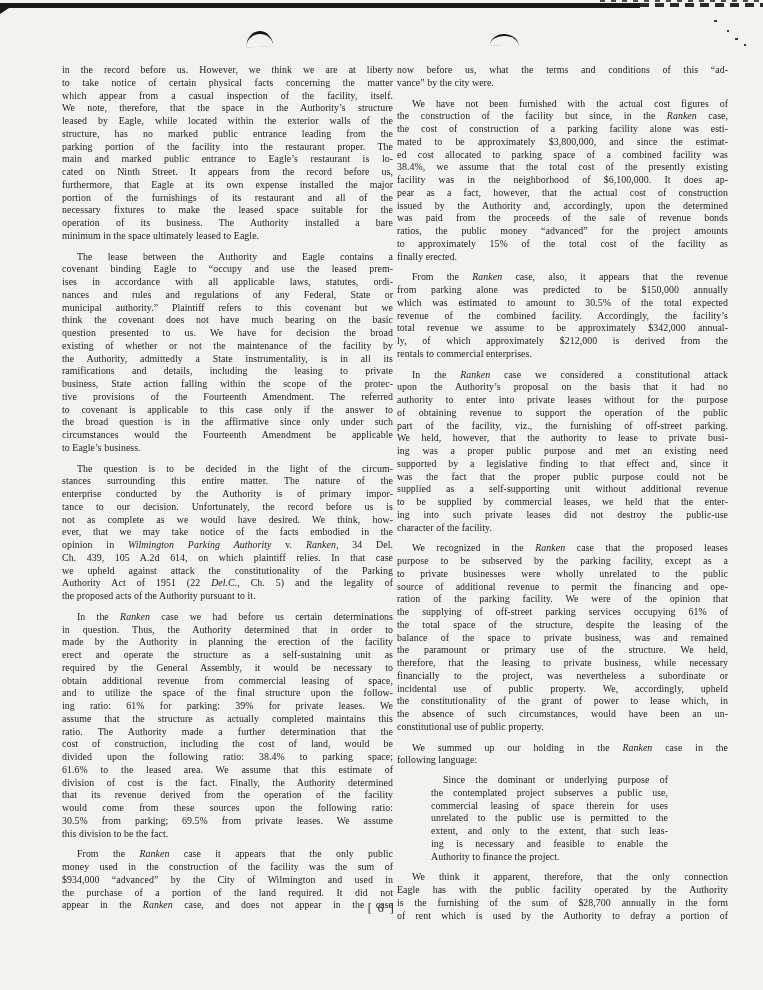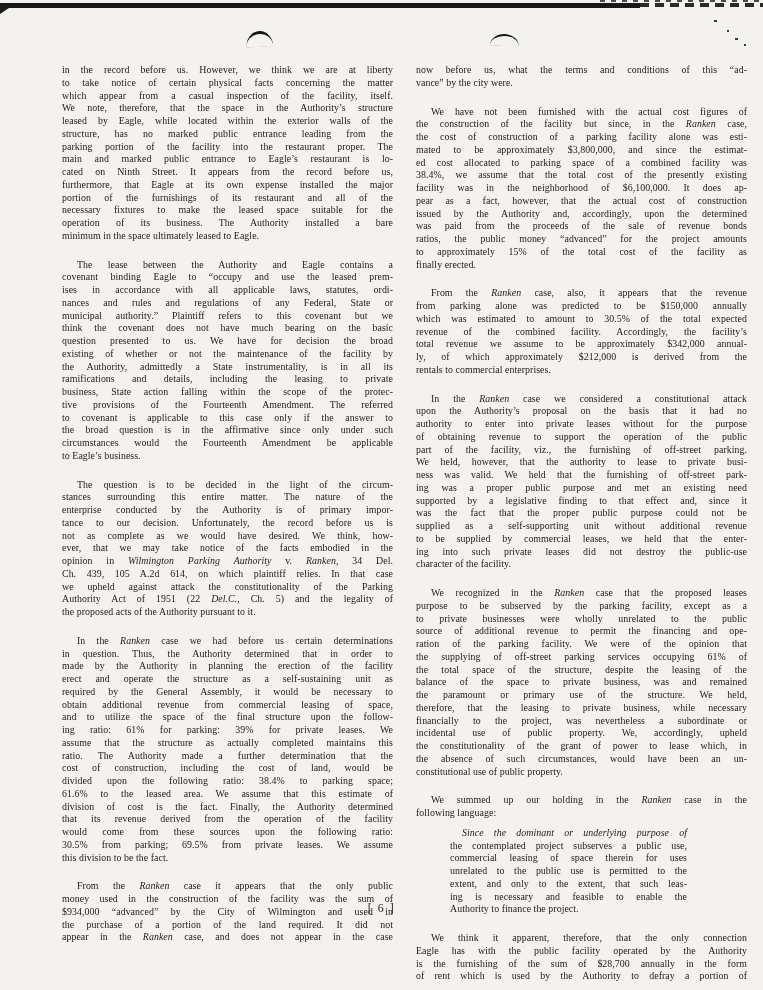--- a/index.html
+++ b/index.html
@@ -22,27 +22,27 @@
   .arc-2 { left:490px; top:34px; width:29px; height:10px; transform:rotate(2deg); border-top-width:2.5px; }
   .speck { position:absolute; background:#3a3a3a; }
   .speck-1 { left:714px; top:20px; width:3px; height:2px; }
   .speck-2 { left:727px; top:30px; width:2px; height:2px; }
   .speck-3 { left:735px; top:38px; width:3px; height:2px; }
   .speck-4 { left:744px; top:44px; width:2px; height:2px; }
   
   .col { position:absolute; top:64px; width:331px; font-size:9.9px; line-height:12.75px;
     letter-spacing:0.05px; }
   .col-left { left:62px; }
-  .col-right { left:416px; }
-  .para + .para { margin-top:16px; }
+  .col-right { left:397px; }
+  .para + .para { margin-top:8px; }
   .line { text-align:justify; text-align-last:justify; }
   .line.lastline { text-align-last:left; }
   .para.indent .line:first-child { text-indent:15px; }
   .para.quote { margin-left:34px; margin-right:60px; margin-top:7px; margin-bottom:2px; }
-  .para.quote .line:first-child { text-indent:12px;font-style:italic; }
+  .para.quote .line:first-child { text-indent:12px; }
   i { font-style:italic; }
   .page-number { position:absolute; top:901px; left:0; width:100%; text-align:center;
     font-size:12px; letter-spacing:1.5px; color:#24211d; }
 </style>
 </head>
 <body>
 
 <div class="page">
   <div class="band-solid"></div>
   <div class="band-dashed"></div>
@@ -160,21 +160,20 @@
         <div class="line">ly, of which approximately $212,000 is derived from the</div>
         <div class="line lastline">rentals to commercial enterprises.</div>
       </div>
       <div class="para indent">
         <div class="line">In the <i>Ranken</i> case we considered a constitutional attack</div>
         <div class="line">upon the Authority’s proposal on the basis that it had no</div>
         <div class="line">authority to enter into private leases without for the purpose</div>
         <div class="line">of obtaining revenue to support the operation of the public</div>
         <div class="line">part of the facility, viz., the furnishing of off-street parking.</div>
         <div class="line">We held, however, that the authority to lease to private busi-</div>
-        <div class="line">ness was valid.  We held that the furnishing of off-street park-</div>
         <div class="line">ing was a proper public purpose and met an existing need</div>
         <div class="line">supported by a legislative finding to that effect and, since it</div>
         <div class="line">was the fact that the proper public purpose could not be</div>
         <div class="line">supplied as a self-supporting unit without additional revenue</div>
         <div class="line">to be supplied by commercial leases, we held that the enter-</div>
         <div class="line">ing into such private leases did not destroy the public-use</div>
         <div class="line lastline">character of the facility.</div>
       </div>
       <div class="para indent">
         <div class="line">We recognized in the <i>Ranken</i> case that the proposed leases</div>

